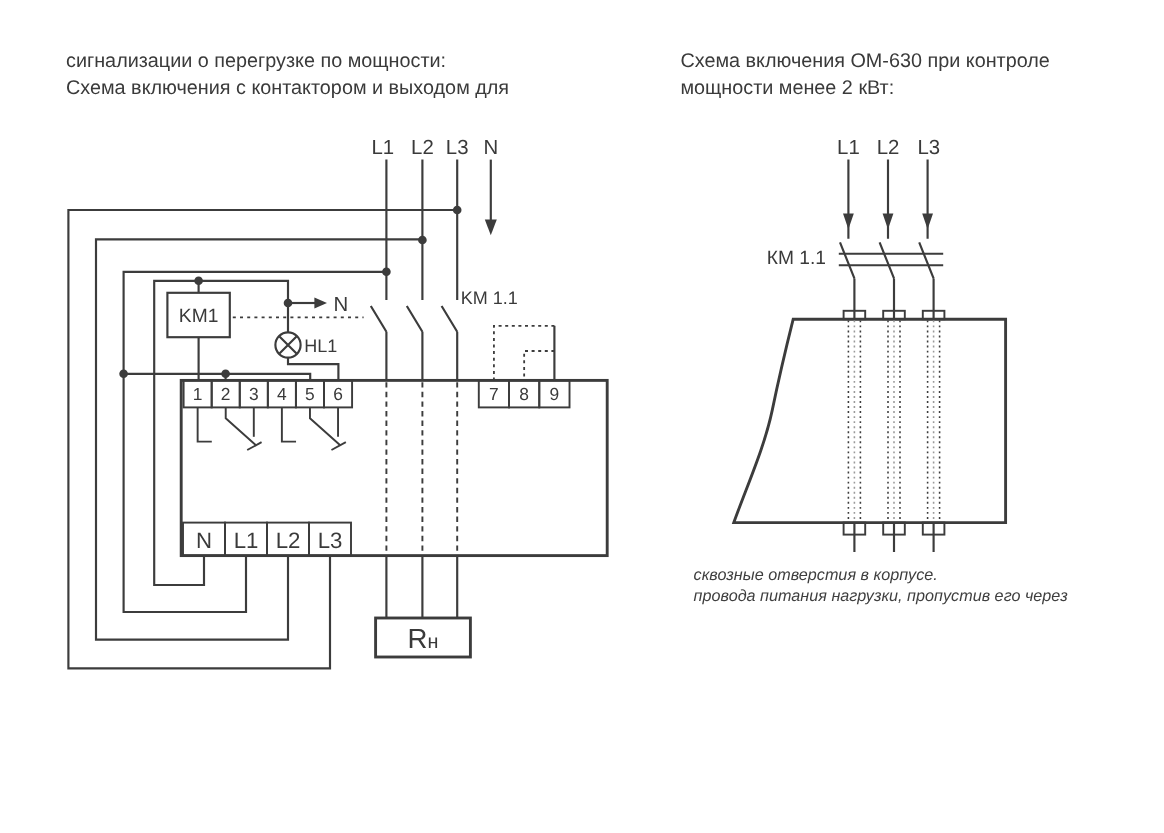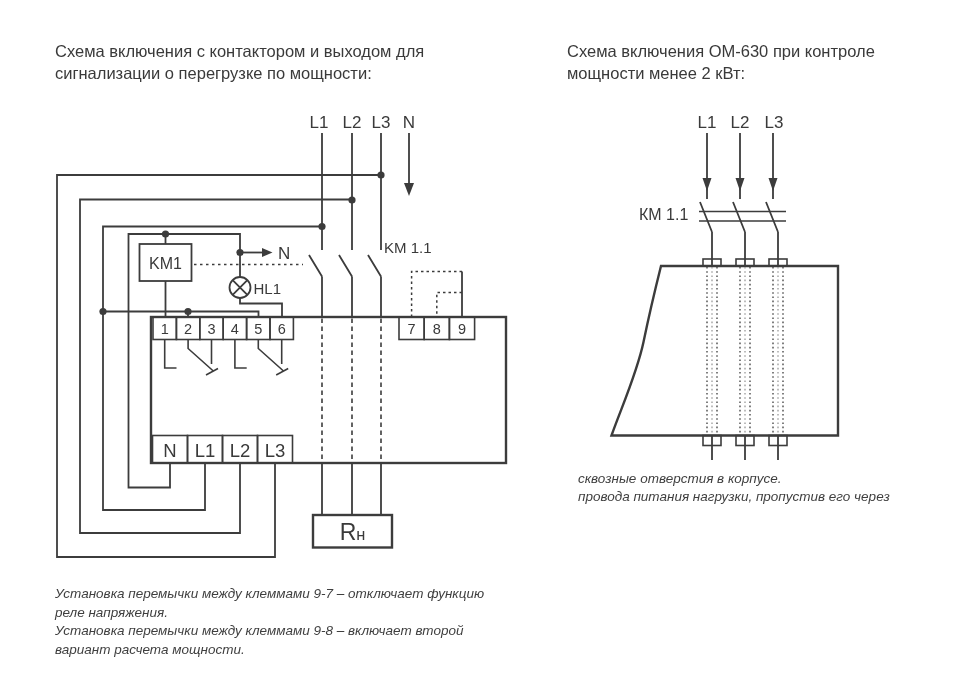--- a/index.html
+++ b/index.html
@@ -29,22 +29,22 @@
   .dig{font-size:14.5px;}
   .big{font-size:18.5px;}
   .mid{text-anchor:middle;}
 </style>
 </head>
 <body>
 
 <div class="page">
 
   <div class="title title-left">
+    <div>сигнализации о перегрузке по мощности:</div>
     <div>Схема включения с контактором и выходом для</div>
-    <div>сигнализации о перегрузке по мощности:</div>
   </div>
 
   <div class="title title-right">
     <div>Схема включения ОМ-630 при контроле</div>
     <div>мощности менее 2 кВт:</div>
   </div>
 
   <svg width="970" height="694" viewBox="0 0 970 694">
 
     <g>
@@ -219,20 +219,14 @@
         <path class="w1" d="M778,436 V460"></path>
       </g>
     </g>
   </svg>
 
   <div class="note note-right">
     <div>сквозные отверстия в корпусе.</div>
     <div>провода питания нагрузки, пропустив его через</div>
   </div>
 
-  <div class="note note-foot">
-    <div>Установка перемычки между клеммами 9-7 – отключает функцию</div>
-    <div>реле напряжения.</div>
-    <div>Установка перемычки между клеммами 9-8 – включает второй</div>
-    <div>вариант расчета мощности.</div>
-  </div>
 
 </div>
 
 </body></html>

